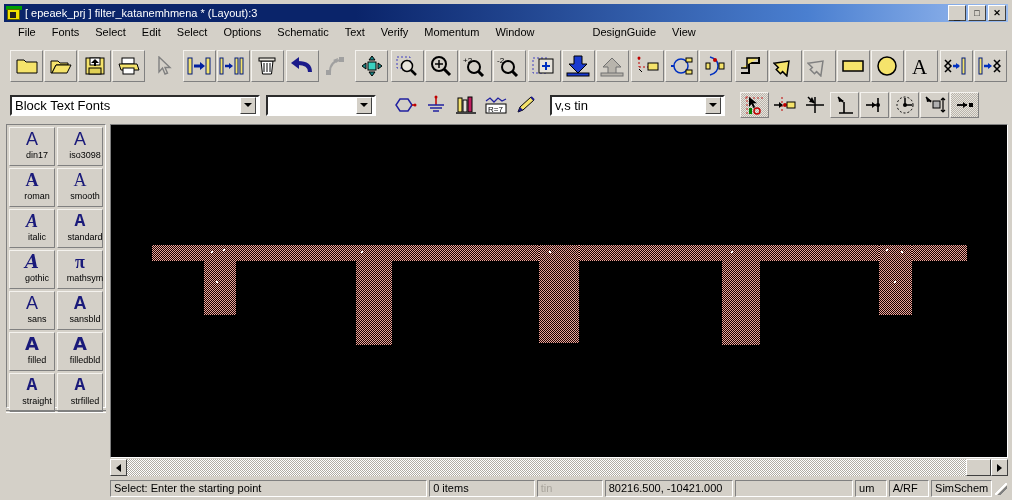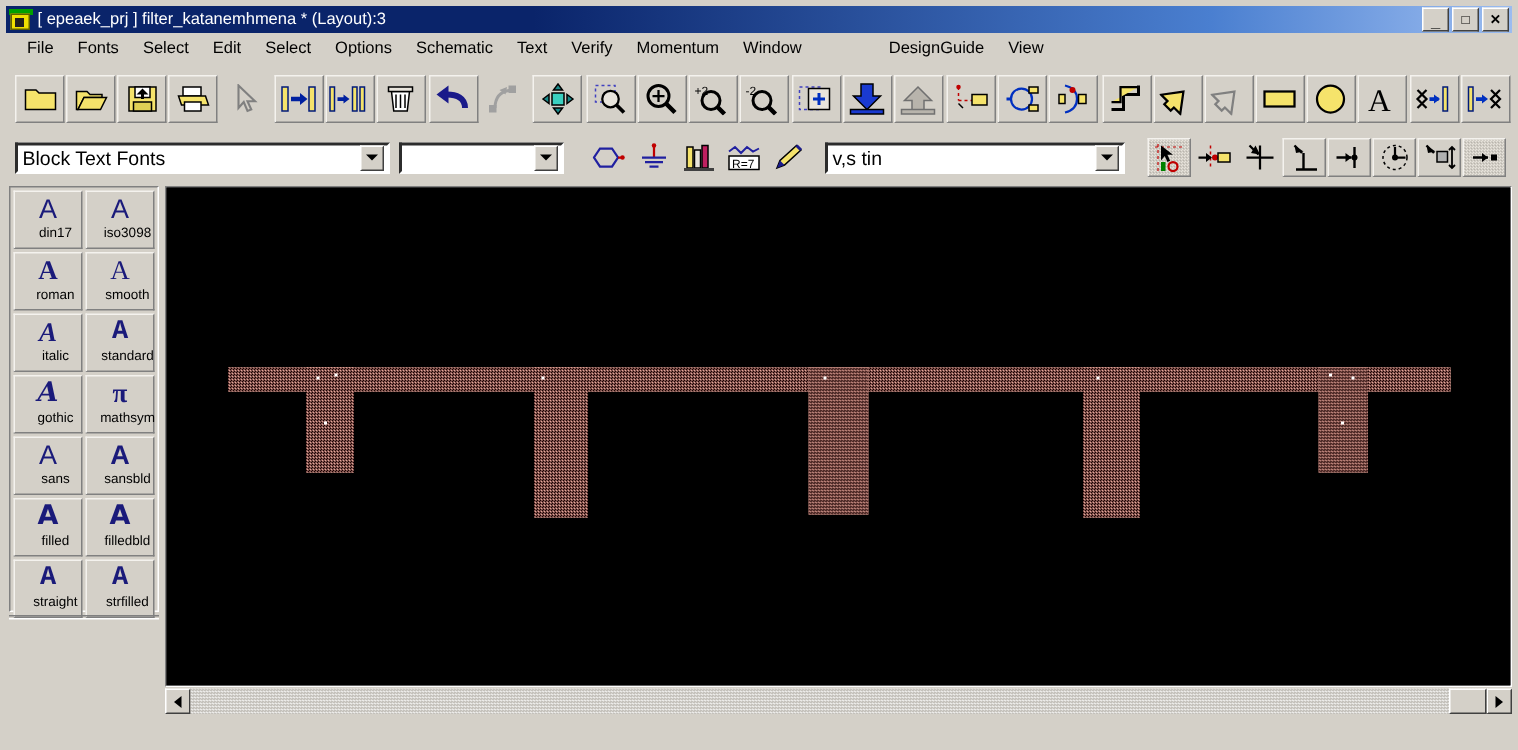--- a/index.html
+++ b/index.html
@@ -434,21 +434,21 @@
         </svg>
     </div>
     <div class="tbtn2 flat">
       <svg width="22" height="20" viewBox="0 0 22 20">
           <path d="M3 17l2-5L16 2l3 3L8 15z" fill="#f5e36b" stroke="#000"></path>
           <path d="M3 17l2-5 3 3z" fill="#1a1a8a"></path>
           <path d="M16 2l3 3" stroke="#1a1a8a" stroke-width="2"></path>
         </svg>
     </div>
     <div class="tsep"></div>
-    <div class="combo" style="width:200px">
+    <div class="combo" style="width:175px">
       <div class="val">v,s tin</div>
       <div class="arrow">
           <i></i>
         </div>
     </div>
     <div class="tsep"></div>
     <div class="tbtn2 dotbg">
       <svg width="22" height="20" viewBox="0 0 22 20">
           <path d="M3 1v18M1 3h18" stroke="#c00000" stroke-dasharray="2 2" stroke-width="0.8"></path>
           <path d="M5 2l0 10 2.5-3 1.8 4 1.8-.8-1.8-4 3.7 0z" fill="#000"></path>
@@ -598,14 +598,25 @@
         <i></i>
       </div>
     <div class="sb-track">
       <div class="sb-thumb"></div>
     </div>
     <div class="sb-btn right">
         <i></i>
       </div>
   </div>
 
+  <div class="statusbar">
+    <div class="sfield" style="width:322px">Select: Enter the starting point</div>
+    <div class="sfield" style="width:107px">0 items</div>
+    <div class="sfield gray" style="width:67px">tin</div>
+    <div class="sfield" style="width:130px">80216.500, -10421.000</div>
+    <div class="sfield" style="width:120px"></div>
+    <div class="sfield" style="width:32px">um</div>
+    <div class="sfield" style="width:41px">A/RF</div>
+    <div class="sfield" style="width:62px">SimSchem</div>
+    <div class="sgrip"></div>
+  </div>
 
 </div>
 
 </body></html>

